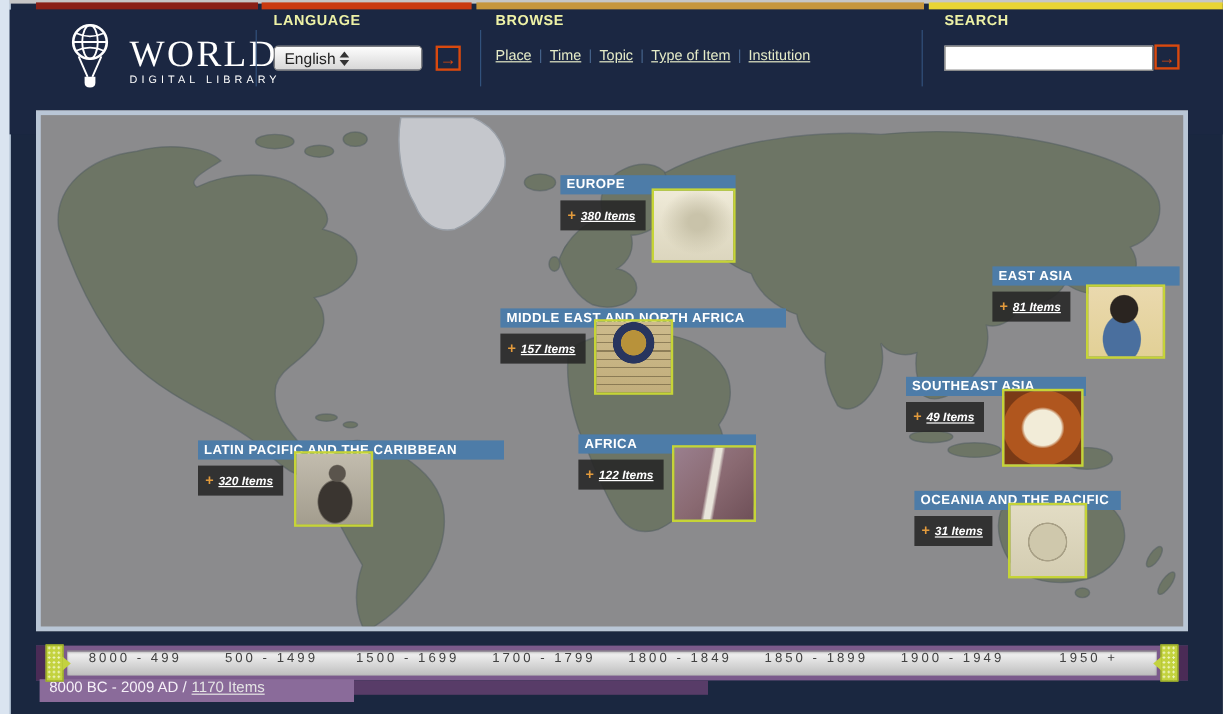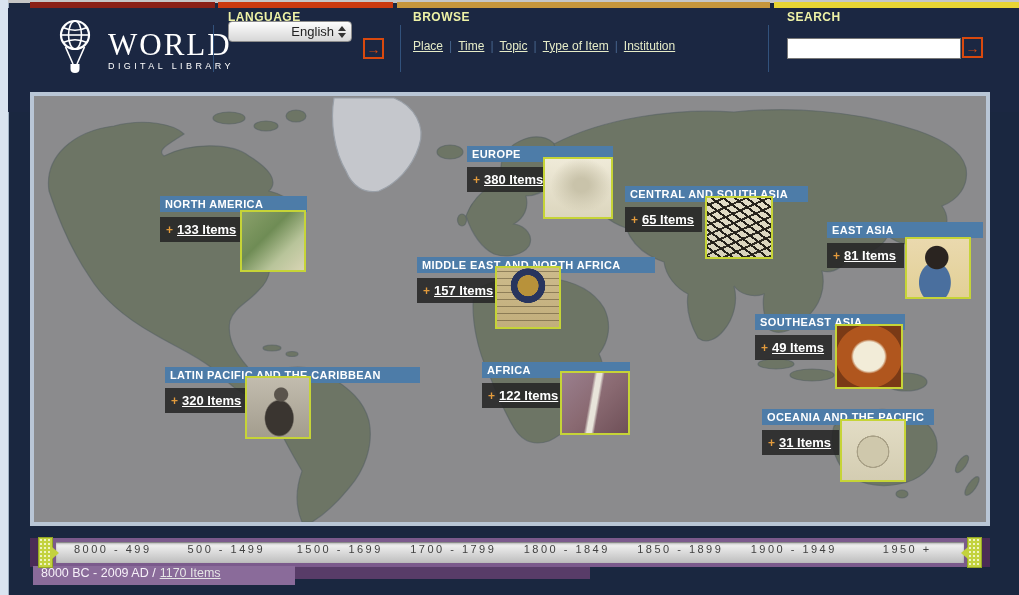--- a/index.html
+++ b/index.html
@@ -20,24 +20,24 @@
 
   
   .header{position:absolute;left:8px;right:0;top:8px;height:104px;background:#1b2742;}
   .logo-wrap{position:absolute;left:44px;top:10px;display:flex;align-items:center;}
   .logo-text{margin-left:10px;color:#ffffff;}
   .logo-title{font-family:"Liberation Serif", serif;font-size:31px;letter-spacing:2px;line-height:30px;}
   .logo-sub{font-size:9px;letter-spacing:3.4px;text-align:right;margin-top:1px;}
   .vdiv{position:absolute;top:17px;width:1px;height:47px;background:#32527c;}
   .hdr-label{position:absolute;top:2px;color:#eef2a6;font-size:12px;font-weight:bold;letter-spacing:.5px;}
   .lang-select{
-    position:absolute;left:220px;top:13px;width:124px;height:21px;
+    position:absolute;left:220px;top:30px;width:124px;height:21px;
     background:linear-gradient(#fdfdfd,#d7d7d7);
     border:1px solid #8d8d8d;border-radius:4px;
-    display:flex;align-items:center;justify-content:flex-end;
+    display:flex;align-items:center;justify-content:flex-start;
     font-size:13px;color:#222;padding-left:8px;box-sizing:border-box;
   }
   .stepper{width:15px;height:17px;margin-right:2px;border-radius:3px;
     display:flex;flex-direction:column;align-items:center;justify-content:center;gap:2px;}
   .tri-up{width:0;height:0;border-left:4px solid transparent;border-right:4px solid transparent;border-bottom:5px solid #333;}
   .tri-down{width:0;height:0;border-left:4px solid transparent;border-right:4px solid transparent;border-top:5px solid #333;}
   .go-btn{
     position:absolute;width:21px;height:21px;border:2px solid #d9490e;color:#d9490e;
     font-size:14px;font-weight:bold;display:flex;align-items:center;justify-content:center;
     background:transparent;cursor:pointer;
@@ -60,21 +60,21 @@
   .region-bar{
     height:16px;line-height:16px;background:#4d7ca8;color:#ffffff;
     font-size:11px;font-weight:bold;letter-spacing:.4px;padding-left:5px;
     white-space:nowrap;overflow:hidden;cursor:pointer;
   }
   .region-badge{
     display:inline-block;margin-top:5px;background:rgba(38,38,38,.88);
     padding:3px 8px 4px 6px;cursor:pointer;white-space:nowrap;
   }
   .plus{color:#e39b3c;font-weight:bold;font-size:12px;margin-right:4px;}
-  .items-link{color:#ffffff;font-size:13px;font-weight:bold;text-decoration:underline;}
+  .items-link{color:#ffffff;font-size:10px;font-weight:bold;text-decoration:underline;font-style:italic;}
   .thumb{position:absolute;border:2px solid #c6d437;box-sizing:border-box;cursor:pointer;}
 
   .r-na{left:126px;top:100px;width:147px;}
   .t-na{left:80px;top:14px;width:66px;height:62px;
     background:linear-gradient(135deg,#8aa06a,#6f8c55 40%,#b8c49a 70%,#d8d4b4);}
   .r-eu{left:433px;top:50px;width:146px;}
   .t-eu{left:76px;top:11px;width:70px;height:62px;
     background:radial-gradient(ellipse at 55% 45%, #c9c3aa 15%, rgba(0,0,0,0) 60%),linear-gradient(#efead8,#dcd6be);}
   .r-csa{left:591px;top:90px;width:183px;}
   .t-csa{left:80px;top:10px;width:68px;height:63px;
@@ -228,37 +228,27 @@
       <path d="M 800 330 C 815 315 845 310 870 316 C 892 322 905 336 903 354 C 900 372 885 385 865 388 C 845 392 822 388 810 375 C 800 362 795 345 800 330 Z"></path>
       <ellipse cx="868" cy="398" rx="6" ry="4"></ellipse>
 
       <ellipse cx="928" cy="368" rx="4" ry="10" transform="rotate(35 928 368)"></ellipse>
       <ellipse cx="938" cy="390" rx="4" ry="11" transform="rotate(35 938 390)"></ellipse>
     </g>
 
     <path d="M 300 2 L 360 2 C 380 10 392 30 385 50 C 378 72 362 88 345 95 C 330 98 318 90 312 75 C 300 55 296 25 300 2 Z" fill="#c5c7cc" stroke="#9aa0a8" stroke-width="1.2"></path>
   </svg>
 
-  <div class="region r-na">
-    <div class="region-bar">NORTH AMERICA</div>
-    <div class="region-badge"><span class="plus">+</span><a class="items-link">133 Items</a></div>
-    <div class="thumb t-na"></div>
-  </div>
 
   <div class="region r-eu">
     <div class="region-bar">EUROPE</div>
     <div class="region-badge"><span class="plus">+</span><a class="items-link">380 Items</a></div>
     <div class="thumb t-eu"></div>
   </div>
 
-  <div class="region r-csa">
-    <div class="region-bar">CENTRAL AND SOUTH ASIA</div>
-    <div class="region-badge"><span class="plus">+</span><a class="items-link">65 Items</a></div>
-    <div class="thumb t-csa"></div>
-  </div>
 
   <div class="region r-ea">
     <div class="region-bar">EAST ASIA</div>
     <div class="region-badge"><span class="plus">+</span><a class="items-link">81 Items</a></div>
     <div class="thumb t-ea"></div>
   </div>
 
   <div class="region r-mena">
     <div class="region-bar">MIDDLE EAST AND NORTH AFRICA</div>
     <div class="region-badge"><span class="plus">+</span><a class="items-link">157 Items</a></div>

